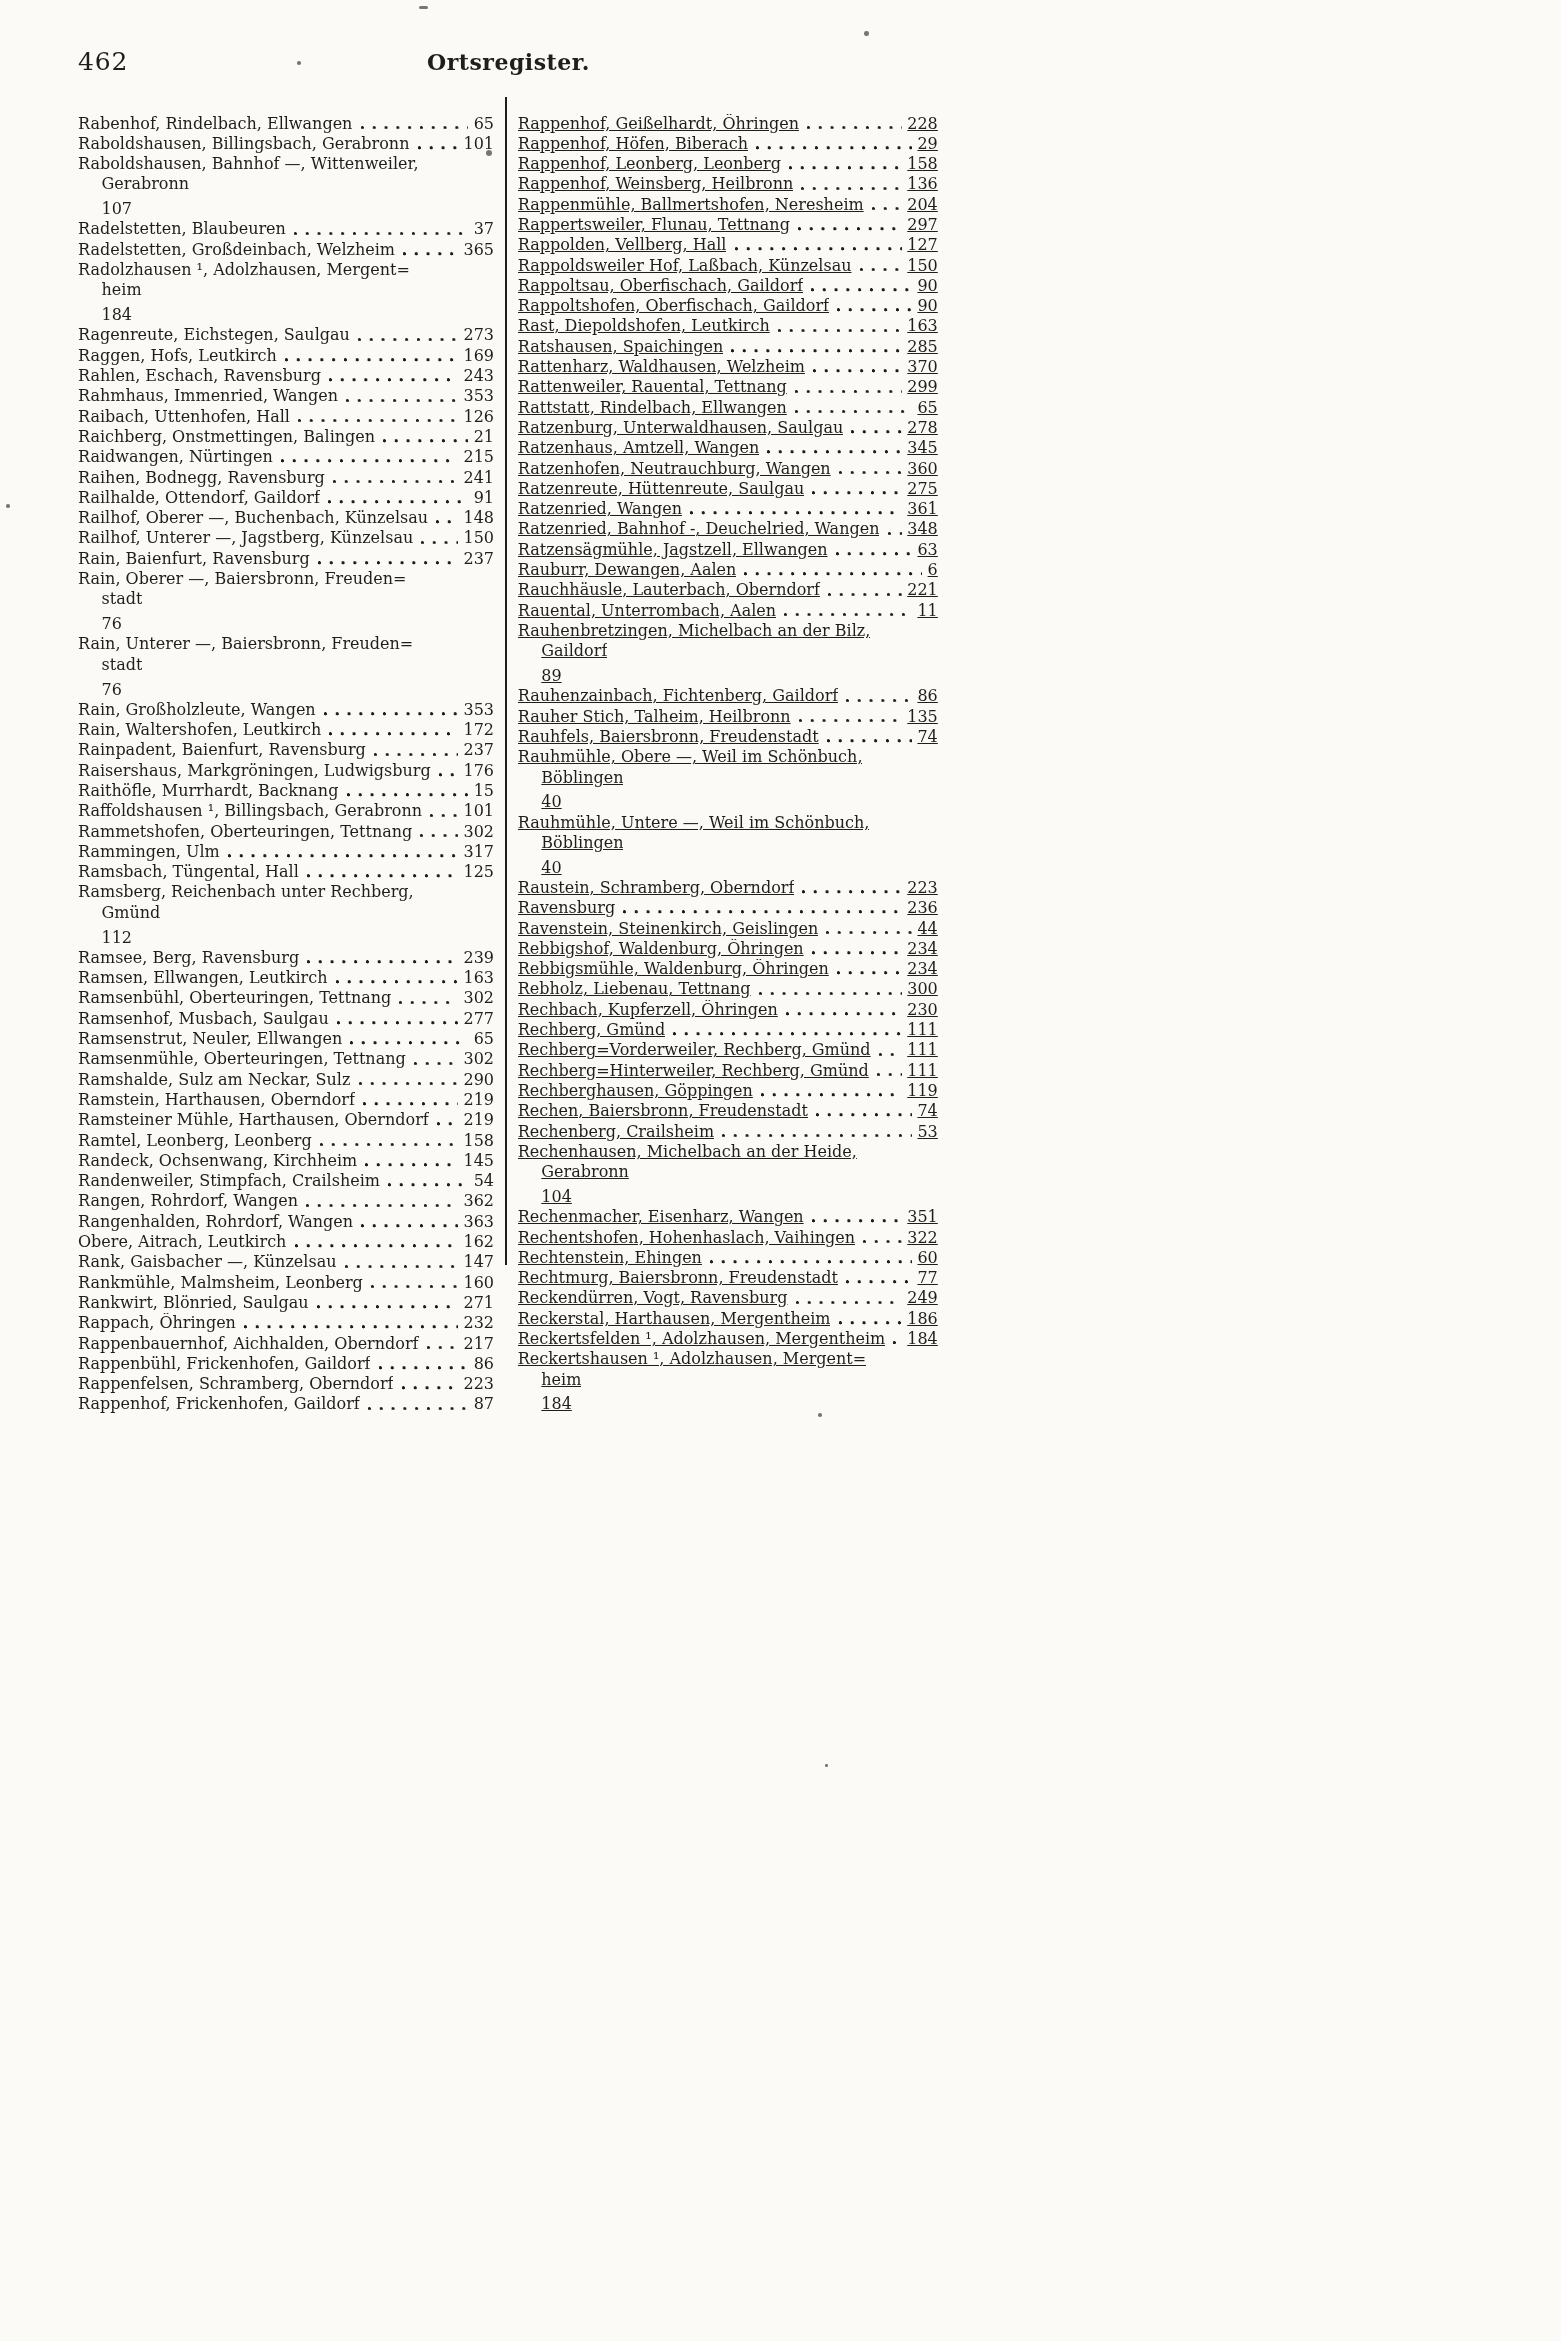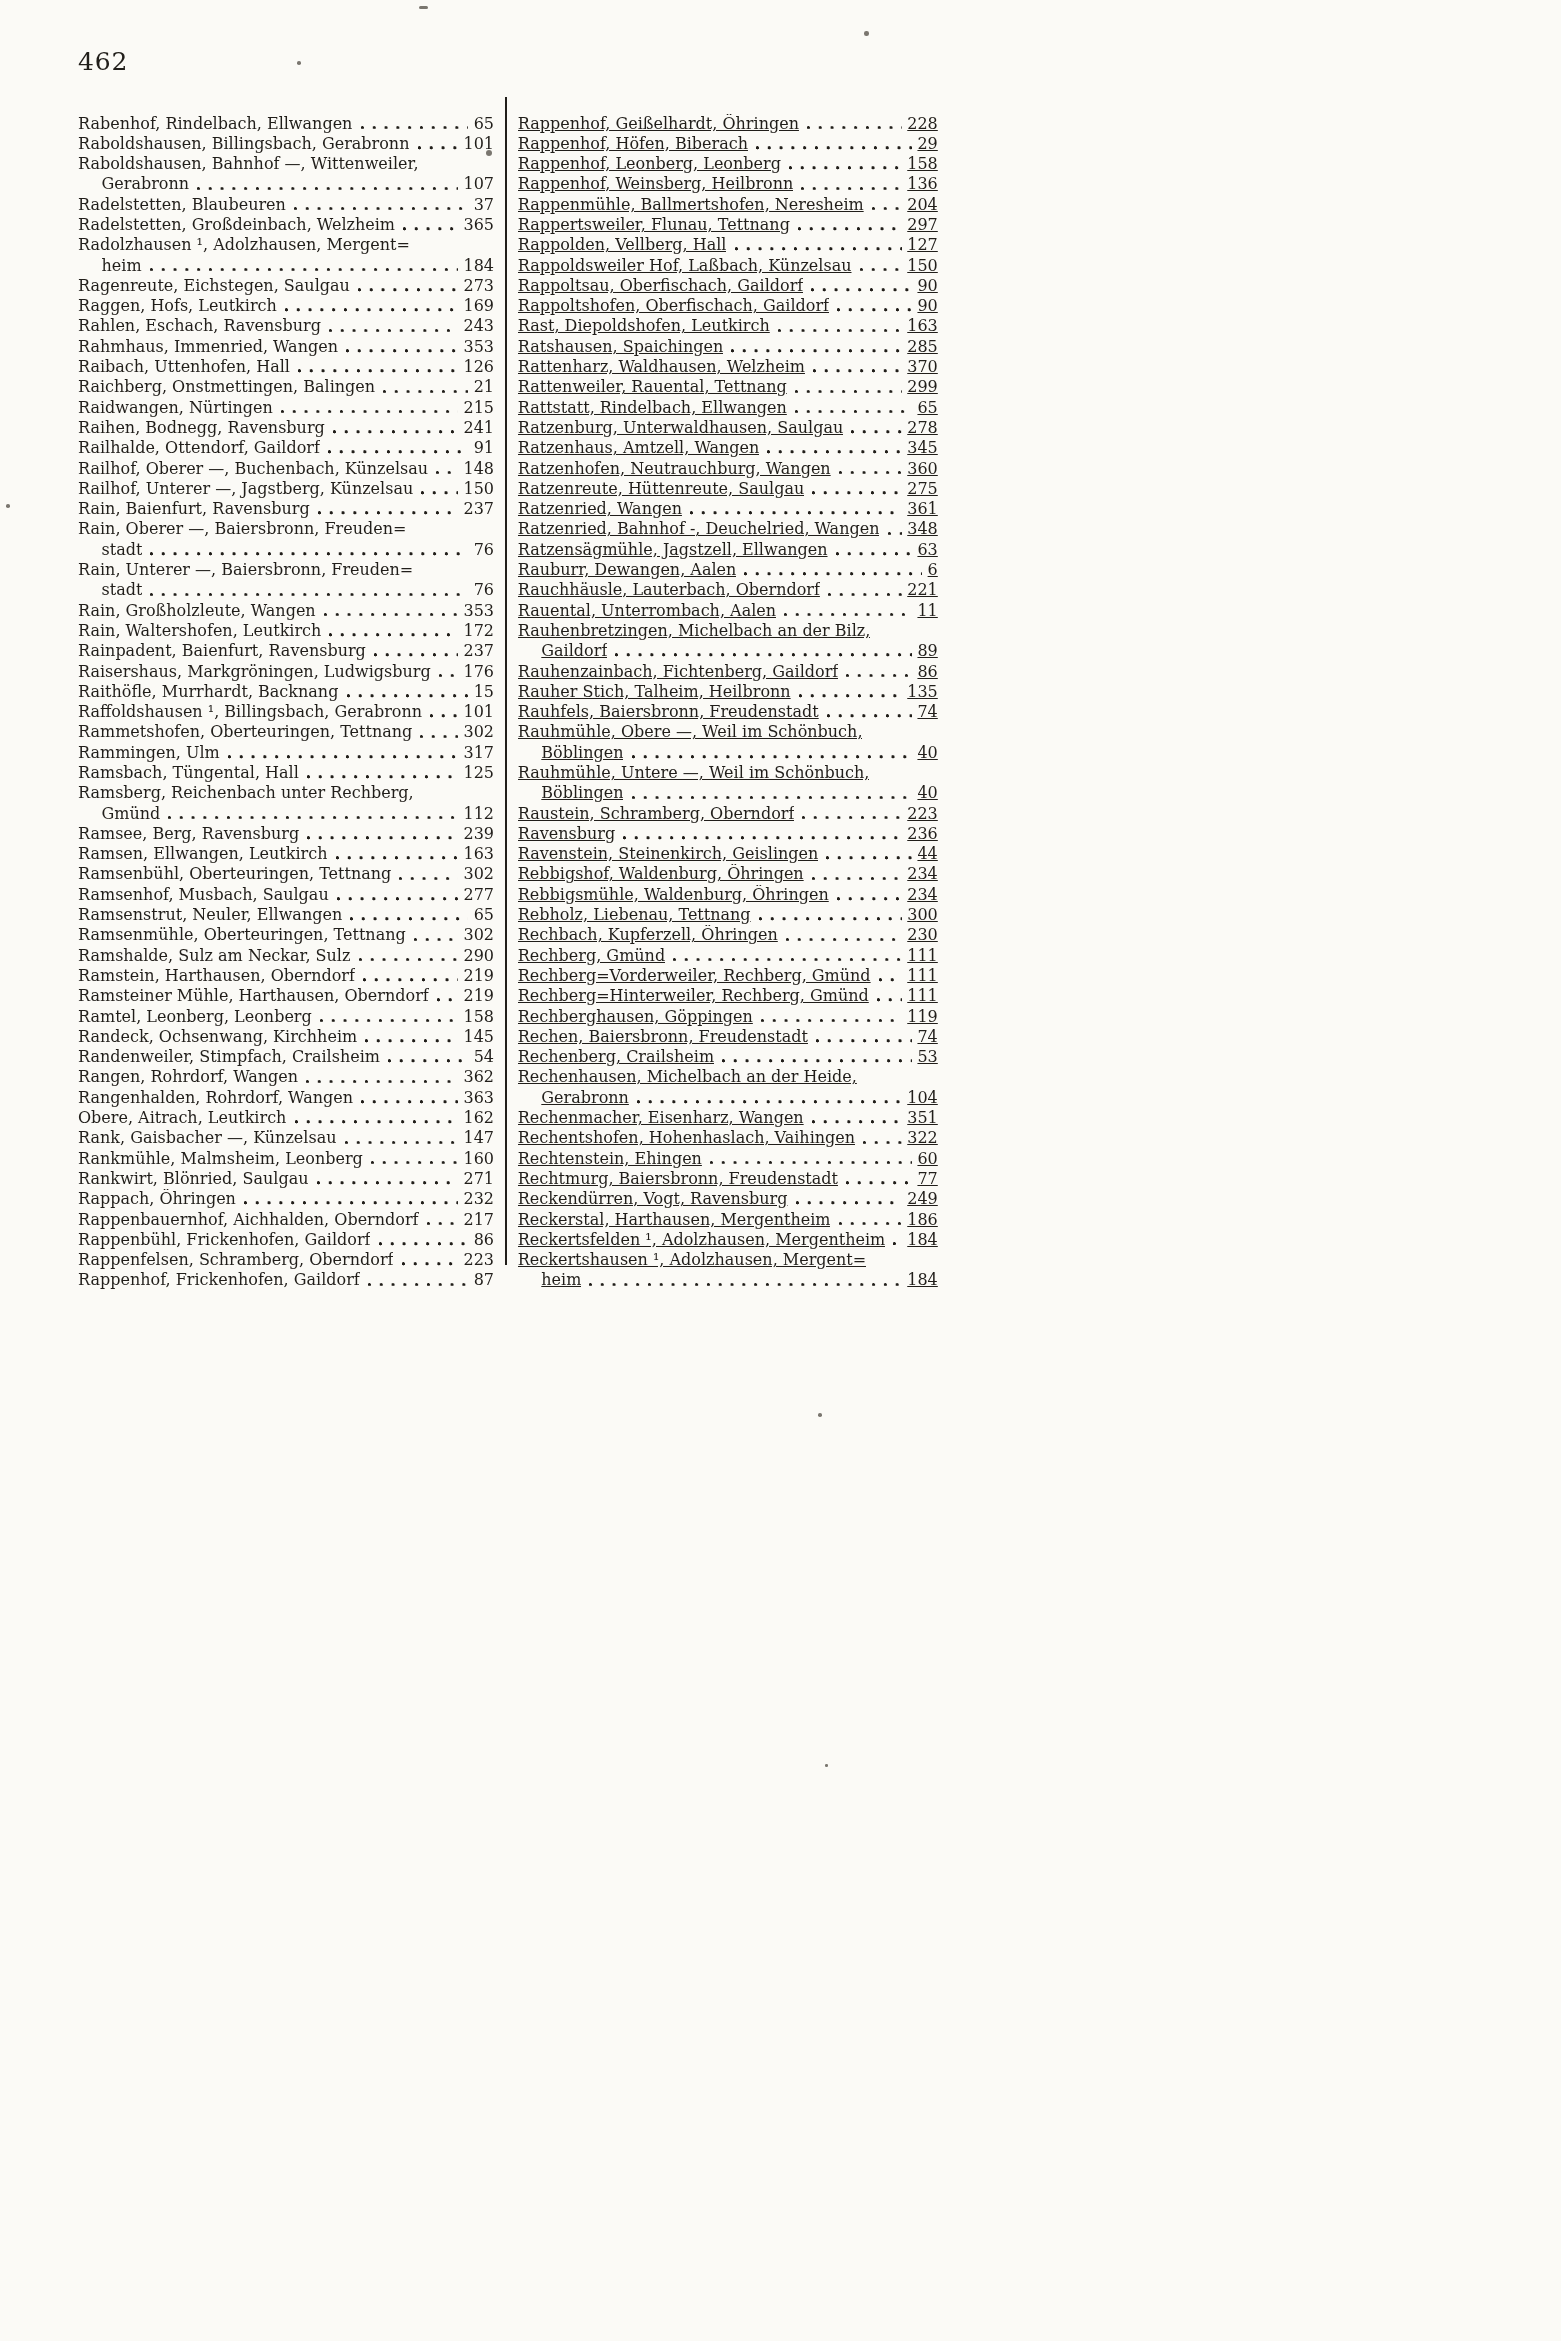--- a/index.html
+++ b/index.html
@@ -61,21 +61,21 @@
     flex: none;
   }
   .entry { margin: 0; }
   .entry .line {
     display: flex;
     align-items: baseline;
     min-height: 20.3px;
     line-height: 20.3px;
     white-space: nowrap;
   }
-  .entry .line.cont { padding-left: 23.5px; }
+  .entry .line.cont { padding-left: 23.5px; flex-direction: column; }
   .entry .txt { flex: 0 1 auto; min-width: 0; overflow: hidden; }
   .entry .dots {
     flex: 1 1 0;
     min-width: 1.8px;
     align-self: flex-end;
     height: 3.6px;
     margin: 0 5.4px 4.5px 8.1px;
     background-image: radial-gradient(circle at 1.4px 1.6px, #211e1a 1.3px, transparent 1.7px);
     background-size: 11.8px 3.6px;
     background-repeat: repeat-x;
@@ -101,20 +101,21 @@
   }
   .speck.dash { border-radius: 1.8px; }
 </style>
 </head>
 <body>
 
 <div class="sheet">
 
   <div class="page-header">
     <span class="page-number">462</span>
+    <span class="page-title">Ortsregister.</span>
   </div>
 
   <div class="columns">
     <div class="col left">
         <div class="entry">
           <div class="line">
             <span class="txt">Rabenhof, Rindelbach, Ellwangen</span>
             <span class="dots"></span>
             <span class="pg">65</span>
           </div>

